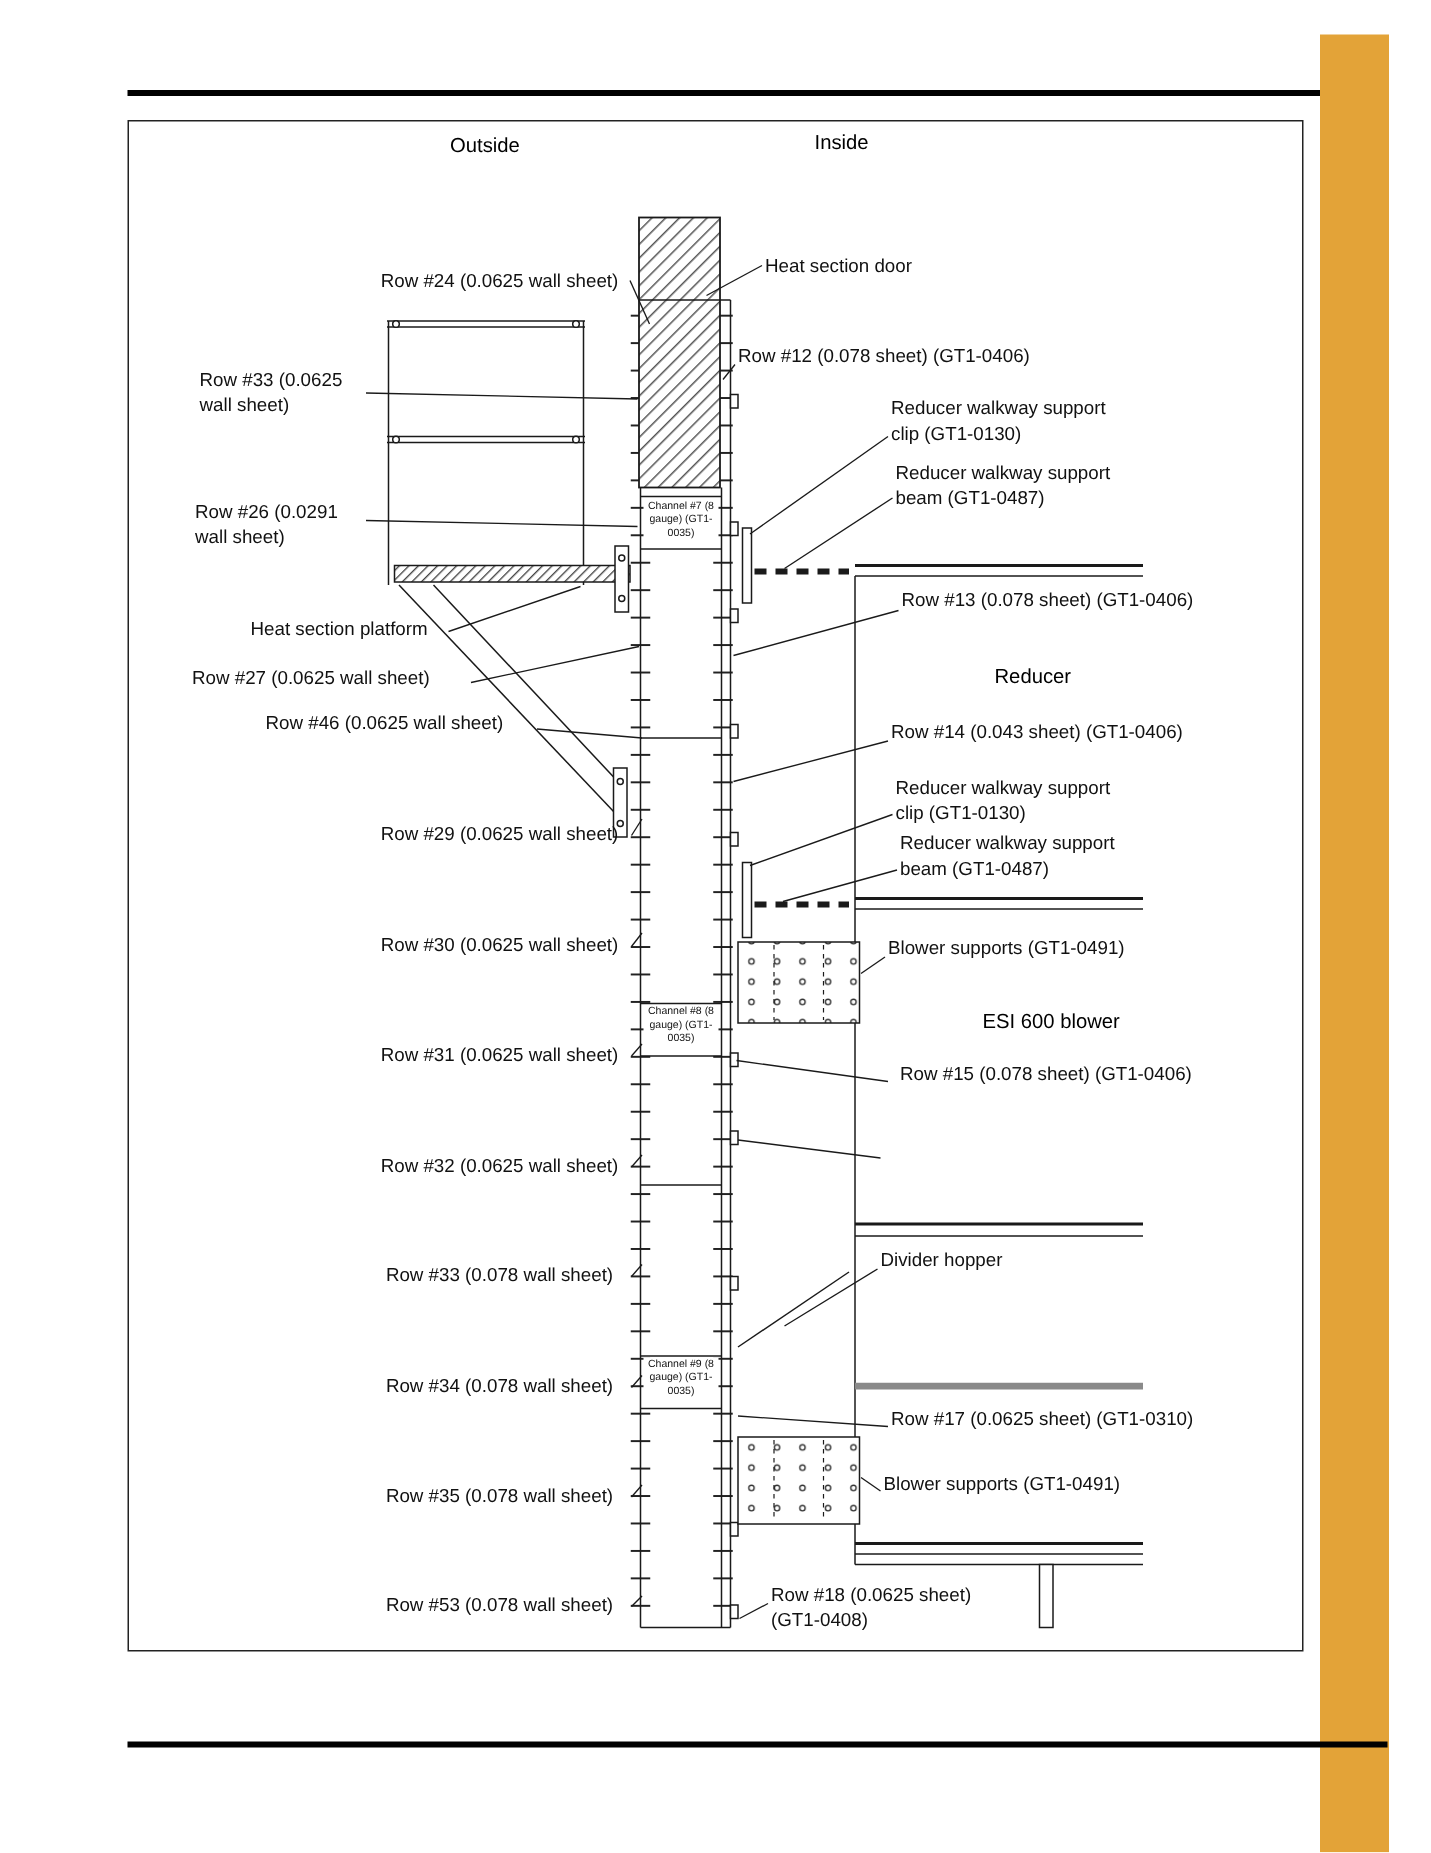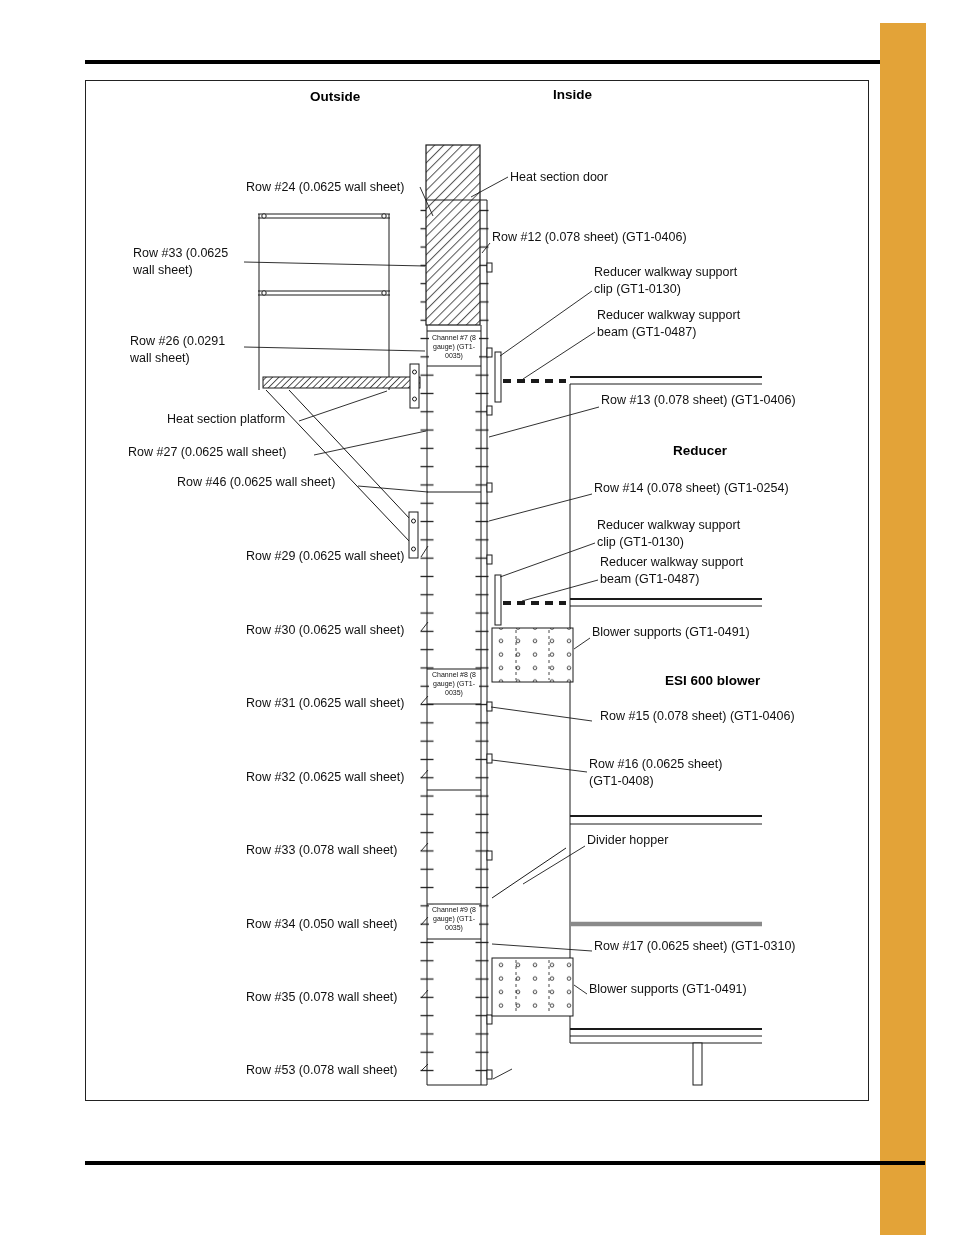--- a/index.html
+++ b/index.html
@@ -6,23 +6,23 @@
   html,body { background:#fff; }
   body { font-family:"Liberation Sans", sans-serif; color:#111; }
   .page { position:relative; width:954px; height:1235px; background:#fff; overflow:hidden; }
   .rule { position:absolute; background:#000; }
   .rule-top { left:85px; top:60px; width:840px; height:3.5px; }
   .rule-bottom { left:85px; top:1161px; width:840px; height:3.5px; }
   .accent-bar { position:absolute; left:880px; top:23px; width:46px; height:1212px; background:#E3A338; }
   .frame { position:absolute; left:85px; top:80px; width:784px; height:1021px; border:1px solid #222; background:#fff; }
   svg.linework { position:absolute; left:0; top:0; }
   .lbl { position:absolute; font-size:12.5px; line-height:1.35; color:#111; }
-  .ra { text-align:left; }
+  .ra { text-align:center; }
   .nw { white-space:nowrap; }
-  .hdr { position:absolute; font-size:13.5px; font-weight:bold; white-space:nowrap; color:#000;margin-left:10px; }
+  .hdr { position:absolute; font-size:13.5px; font-weight:normal; white-space:nowrap; color:#000; }
   .ch { position:absolute; font-size:7px; line-height:1.3; text-align:center; width:50px; background:#fff; color:#111; }
 </style>
 </head>
 <body>
 
 <div class="page">
 
   <div class="rule rule-top"></div>
   <div class="accent-bar" style="background: rgb(227, 163, 56);"></div>
   <div class="rule rule-bottom"></div>
@@ -175,36 +175,36 @@
   <div class="lbl" style="left:133px;top:245px;width:112px">Row #33 (0.0625 wall sheet)</div>
   <div class="lbl" style="left:130px;top:333px;width:112px">Row #26 (0.0291 wall sheet)</div>
   <div class="lbl nw" style="left:167px;top:411px">Heat section platform</div>
   <div class="lbl nw" style="left:128px;top:444px">Row #27 (0.0625 wall sheet)</div>
   <div class="lbl nw" style="left:177px;top:474px">Row #46 (0.0625 wall sheet)</div>
   <div class="lbl ra" style="left:246px;top:548px;width:174px">Row #29 (0.0625 wall sheet)</div>
   <div class="lbl ra" style="left:246px;top:622px;width:174px">Row #30 (0.0625 wall sheet)</div>
   <div class="lbl ra" style="left:246px;top:695px;width:174px">Row #31 (0.0625 wall sheet)</div>
   <div class="lbl ra" style="left:246px;top:769px;width:174px">Row #32 (0.0625 wall sheet)</div>
   <div class="lbl ra" style="left:246px;top:842px;width:174px">Row #33 (0.078 wall sheet)</div>
-  <div class="lbl ra" style="left:246px;top:916px;width:174px">Row #34 (0.050 wall sheet)</div>
+  <div class="lbl ra" style="left:246px;top:916px;width:174px">Row #34 (0.078 wall sheet)</div>
   <div class="lbl ra" style="left:246px;top:989px;width:174px">Row #35 (0.078 wall sheet)</div>
   <div class="lbl ra" style="left:246px;top:1062px;width:174px">Row #53 (0.078 wall sheet)</div>
 
   <div class="lbl nw" style="left:510px;top:169px">Heat section door</div>
   <div class="lbl nw" style="left:492px;top:229px">Row #12 (0.078 sheet) (GT1-0406)</div>
   <div class="lbl" style="left:594px;top:264px;width:152px">Reducer walkway support clip (GT1-0130)</div>
   <div class="lbl" style="left:597px;top:307px;width:162px">Reducer walkway support beam (GT1-0487)</div>
   <div class="lbl nw" style="left:601px;top:392px">Row #13 (0.078 sheet) (GT1-0406)</div>
-  <div class="lbl nw" style="left:594px;top:480px">Row #14 (0.078 sheet) (GT1-0254)</div>
+  <div class="lbl nw" style="left:594px;top:480px">Row #14 (0.043 sheet) (GT1-0406)</div>
   <div class="lbl" style="left:597px;top:517px;width:152px">Reducer walkway support clip (GT1-0130)</div>
   <div class="lbl" style="left:600px;top:554px;width:162px">Reducer walkway support beam (GT1-0487)</div>
   <div class="lbl nw" style="left:592px;top:624px">Blower supports (GT1-0491)</div>
   <div class="lbl nw" style="left:600px;top:708px">Row #15 (0.078 sheet) (GT1-0406)</div>
-  <div class="lbl" style="left:589px;top:756px;width:155px">Row #16 (0.0625 sheet) (GT1-0408)</div>
   <div class="lbl nw" style="left:587px;top:832px">Divider hopper</div>
   <div class="lbl nw" style="left:594px;top:938px">Row #17 (0.0625 sheet) (GT1-0310)</div>
   <div class="lbl nw" style="left:589px;top:981px">Blower supports (GT1-0491)</div>
+  <div class="lbl" style="left:514px;top:1055px;width:155px">Row #18 (0.0625 sheet) (GT1-0408)</div>
 
   <div class="ch" style="left:429px;top:333px">Channel #7 (8 gauge) (GT1-0035)</div>
   <div class="ch" style="left:429px;top:670px">Channel #8 (8 gauge) (GT1-0035)</div>
   <div class="ch" style="left:429px;top:905px">Channel #9 (8 gauge) (GT1-0035)</div>
 
 </div>
 
 </body></html>

